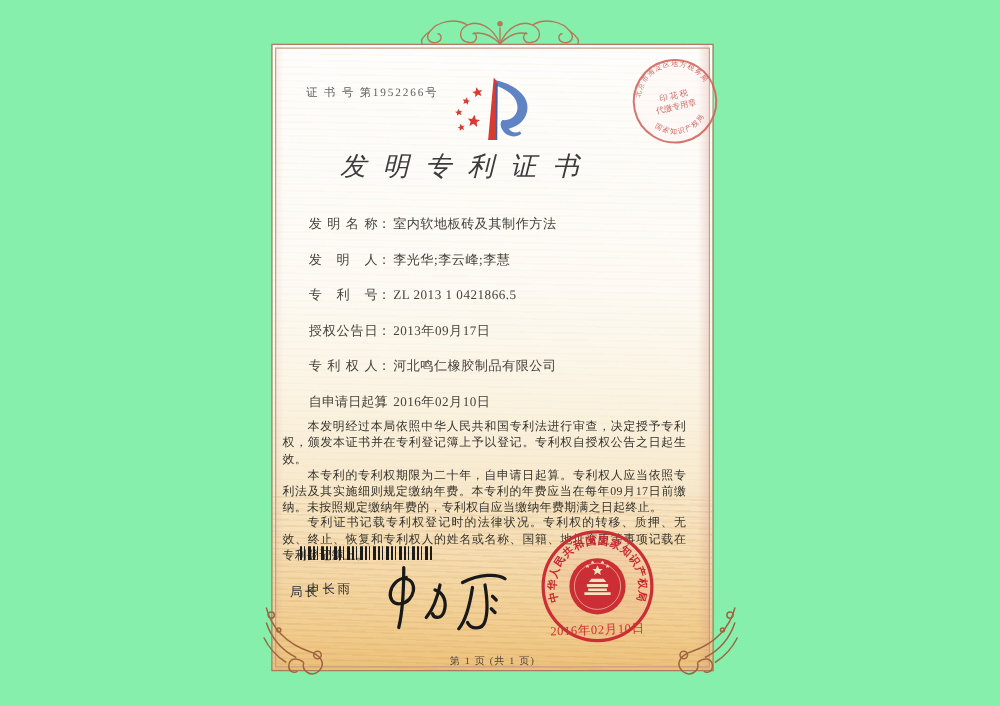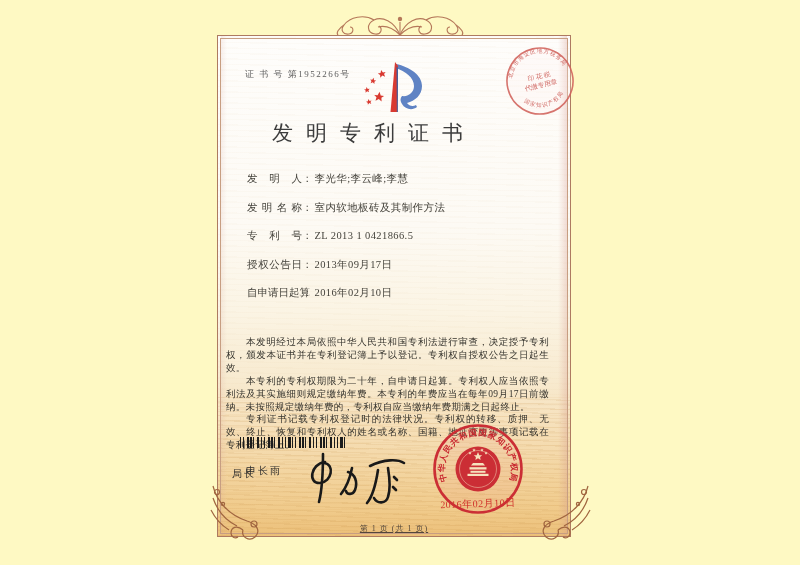--- a/index.html
+++ b/index.html
@@ -1,18 +1,18 @@
 <!DOCTYPE html>
 <html><head>
 <meta charset="utf-8">
 <style>
   * { margin:0; padding:0; box-sizing:border-box; }
   html,body { width:800px; height:565px; background:#ffffff; overflow:hidden;
     font-family:"Liberation Serif","DejaVu Serif",serif; }
-  .page { position:relative; width:800px; height:565px; background:#fef9c3;padding-left:25px; }
+  .page { position:relative; width:800px; height:565px; background:#86efac;padding-left:25px; }
 
   
   .frame { position:absolute; left:217px; top:35px; width:354px; height:502px;
     border:1px solid #ad7a61;
     background:linear-gradient(180deg,#fefdfb 0%,#fdfaf4 38%,#fbf4e4 55%,
       #f8ebd1 68%,#f6e0ba 78%,#f3d5a1 87%,#f0ca8a 95%,#ecc07a 100%);
   }
   .frame-inner { position:absolute; left:2px; top:2px; right:2px; bottom:2px;
     border:1px solid #c79e82; pointer-events:none; }
   .waves { position:absolute; left:0; right:0; bottom:0; height:140px;
@@ -25,21 +25,21 @@
   }
   .scan-tint-r { position:absolute; right:3px; top:0; bottom:0; width:9px;
     background:linear-gradient(90deg, rgba(0,0,0,0), rgba(211,147,137,0.30)); }
   .scan-tint-l { position:absolute; left:3px; top:0; bottom:0; width:6px;
     background:linear-gradient(270deg, rgba(0,0,0,0), rgba(205,150,140,0.14)); }
 
   
   .cert-no { position:absolute; left:245px; top:68px; font-size:9px; letter-spacing:1.5px;
     color:#5d5d5d; }
   .title { position:absolute; left:217px; top:119px; width:301px; text-align:center;
-    font-size:21px; letter-spacing:13px; text-indent:13px; color:#3c3c3c; font-weight:500; }
+    font-size:21px; letter-spacing:13px; text-indent:13px; color:#3c3c3c; font-weight:500;font-style:italic; }
 
   .fields { position:absolute; left:247px; top:172px; width:315px; }
   .frow { height:28.6px; font-size:10.5px; color:#45433c; white-space:nowrap; }
   .flabel { display:inline-block; width:55px; text-align:justify; text-align-last:justify; }
   .fcolon { display:inline-block; }
   .fvalue { display:inline-block; padding-left:2px; letter-spacing:0.4px; }
 
   .paras { position:absolute; left:226px; top:336px; width:323px; }
   .paras p { font-size:9.5px; line-height:12.9px; letter-spacing:0.3px; color:#35332d;
     text-indent:20px; text-align:justify; }
@@ -55,21 +55,21 @@
   .officer-name { position:absolute; left:246px; top:464px; font-size:10px; letter-spacing:2px;
     color:#2b2b2b; }
 
   .sig { position:absolute; left:298px; top:446px; }
 
   .grant-seal { position:absolute; left:431px; top:422px; }
   .seal-date { position:absolute; left:429px; top:497px; width:98px; text-align:center;
     font-size:10px; letter-spacing:0.5px; color:#d0302a; transform:rotate(-2deg); }
 
   .footer-page { position:absolute; left:217px; top:523px; width:354px; text-align:center;
-    font-size:8px; letter-spacing:1px; color:#53463a;text-decoration:underline; }
+    font-size:8px; letter-spacing:1px; color:#53463a; }
 
   .tax-seal { position:absolute; left:503px; top:44px; opacity:0.88; }
   .logo { position:absolute; left:350px; top:49px; }
   .ornament-top { position:absolute; left:330px; top:11px; }
   .corner-bl { position:absolute; left:206px; top:484px; }
   .corner-br { position:absolute; left:535px; top:484px; transform:scaleX(-1); }
 </style>
 </head>
 <body>
 
@@ -159,30 +159,33 @@
       <text font-size="5.6" fill="#c9534e" letter-spacing="1">
         <textPath href="#taxBot" startOffset="50%" text-anchor="middle">国家知识产权局</textPath>
       </text>
       <text x="37" y="34.5" font-size="6.6" fill="#c9534e" text-anchor="middle">印 花 税</text>
       <text x="37" y="43.5" font-size="6.6" fill="#c9534e" text-anchor="middle">代缴专用章</text>
     </g>
   </svg>
 
   <div class="fields">
     <div class="frow">
+      <span class="flabel">发明名称</span><span class="fcolon">：</span><span class="fvalue">室内软地板砖及其制作方法</span>
+    </div>
+    <div class="frow">
       <span class="flabel">发明人</span><span class="fcolon">：</span><span class="fvalue">李光华;李云峰;李慧</span>
     </div>
     <div class="frow">
-      <span class="flabel">发明名称</span><span class="fcolon">：</span><span class="fvalue">室内软地板砖及其制作方法</span>
-    </div>
-    <div class="frow">
       <span class="flabel">专利号</span><span class="fcolon">：</span><span class="fvalue">ZL 2013 1 0421866.5</span>
     </div>
     <div class="frow">
       <span class="flabel">授权公告日</span><span class="fcolon">：</span><span class="fvalue">2013年09月17日</span>
+    </div>
+    <div class="frow">
+      <span class="flabel">专利权人</span><span class="fcolon">：</span><span class="fvalue">河北鸣仁橡胶制品有限公司</span>
     </div>
     <div class="frow">
       <span class="flabel">自申请日起算</span><span class="fcolon">：</span><span class="fvalue">2016年02月10日</span>
     </div>
   </div>
 
   <div class="paras">
     <p>本发明经过本局依照中华人民共和国专利法进行审查，决定授予专利权，颁发本证书并在专利登记簿上予以登记。专利权自授权公告之日起生效。</p>
     <p>本专利的专利权期限为二十年，自申请日起算。专利权人应当依照专利法及其实施细则规定缴纳年费。本专利的年费应当在每年09月17日前缴纳。未按照规定缴纳年费的，专利权自应当缴纳年费期满之日起终止。</p>
     <p>专利证书记载专利权登记时的法律状况。专利权的转移、质押、无效、终止、恢复和专利权人的姓名或名称、国籍、地址变更等事项记载在专利登记簿上。</p>

